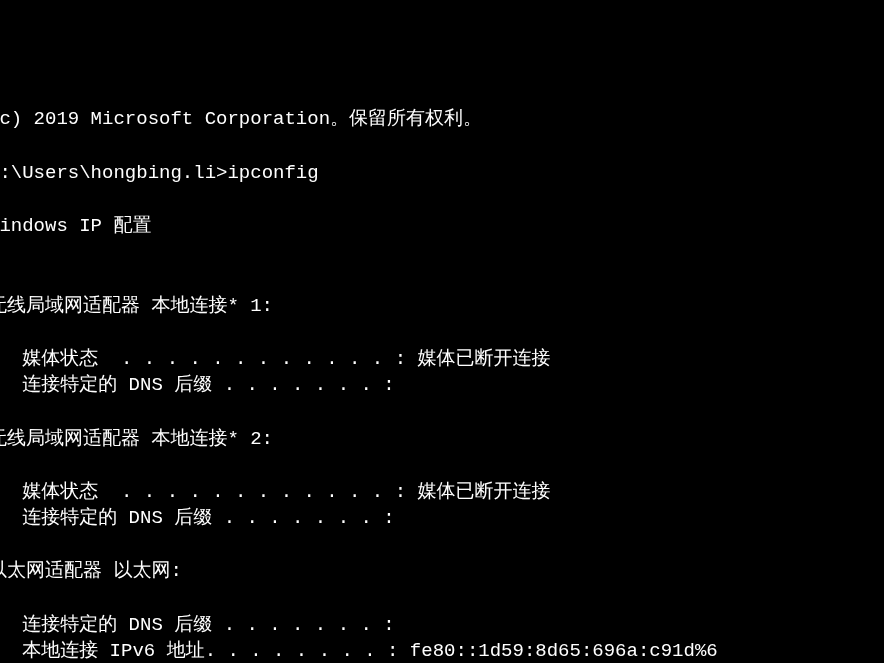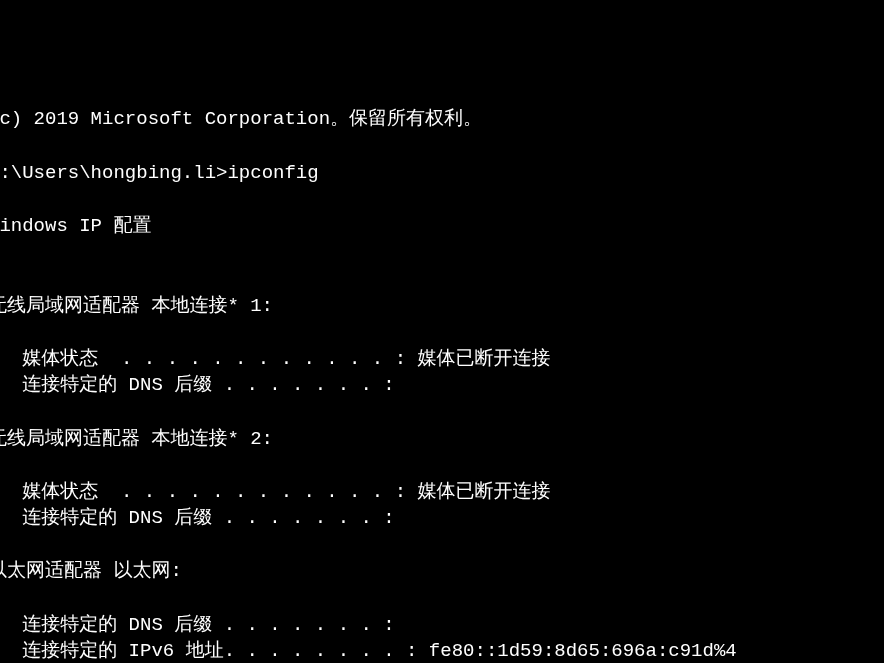--- a/index.html
+++ b/index.html
@@ -42,21 +42,21 @@
    <span>连接特定的 DNS 后缀 . . . . . . . :</span>
 
 <span>无线局域网适配器 本地连接* 2:</span>
 
    <span>媒体状态  . . . . . . . . . . . . :</span><span> 媒体已断开连接</span>
    <span>连接特定的 DNS 后缀 . . . . . . . :</span>
 
 <span>以太网适配器 以太网:</span>
 
    <span>连接特定的 DNS 后缀 . . . . . . . :</span>
-   <span>连接特定的 IPv6 地址. . . . . . . . :</span><span> fe80::1d59:8d65:696a:c91d%4</span>
+   <span>本地连接 IPv6 地址. . . . . . . . :</span><span> fe80::1d59:8d65:696a:c91d%6</span>
    
    
    
 
 
 </div>
 
 
 
 

